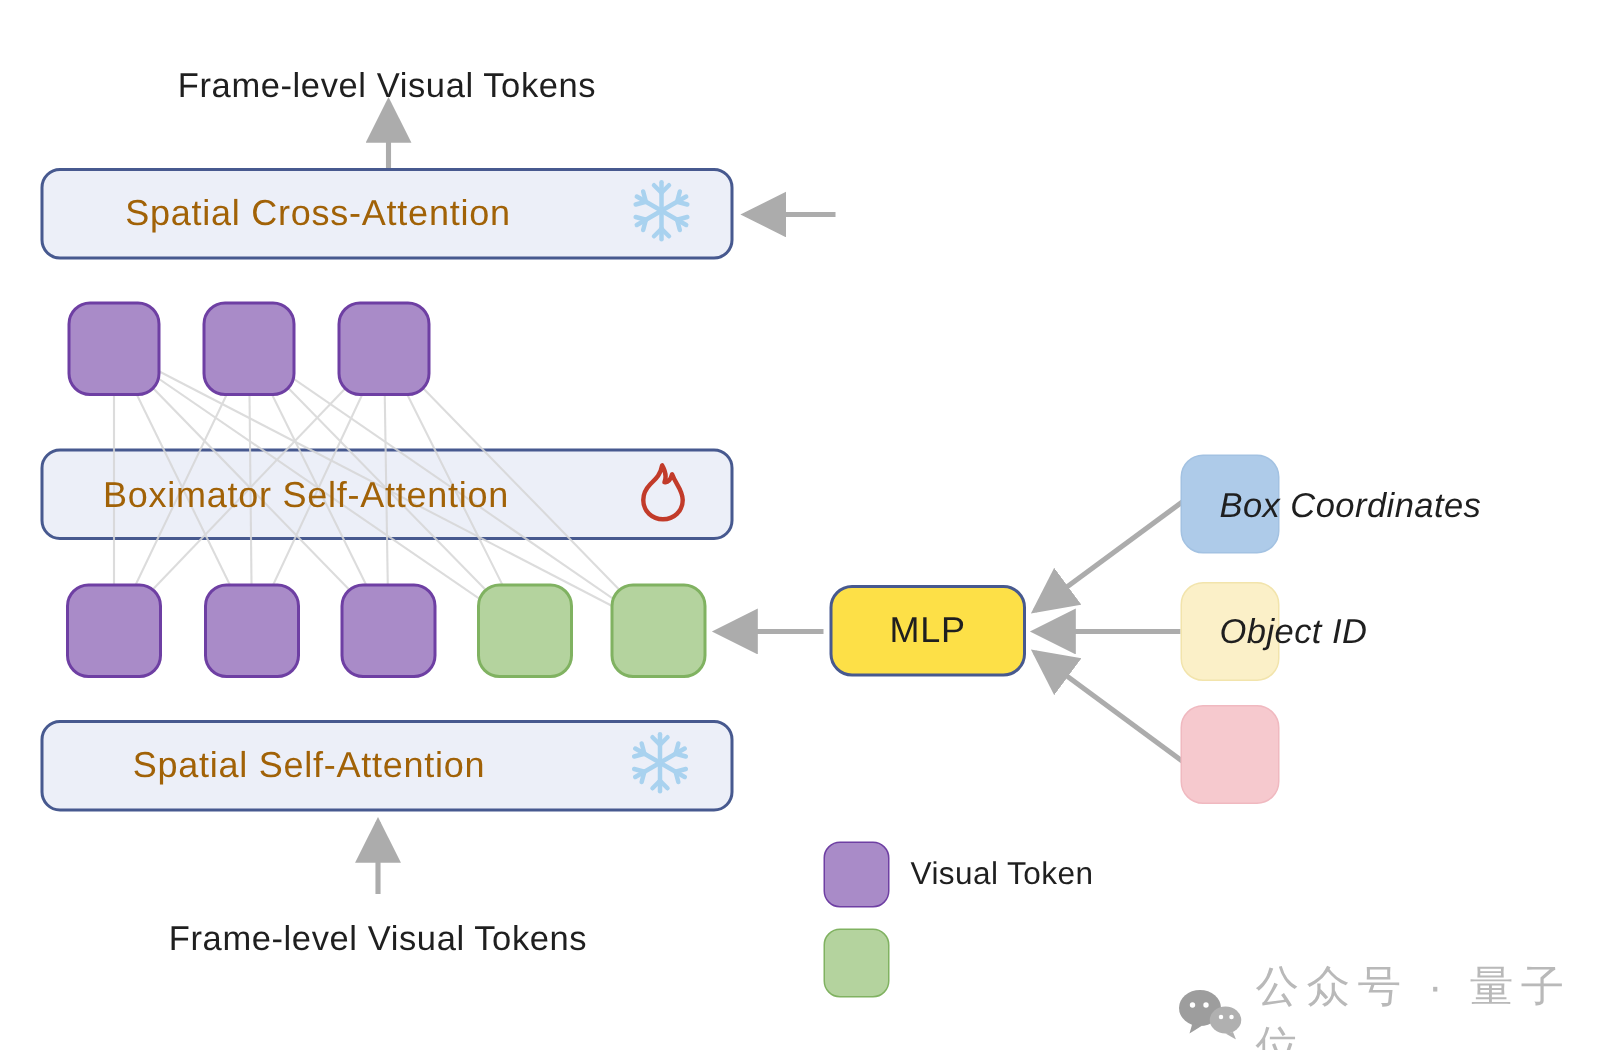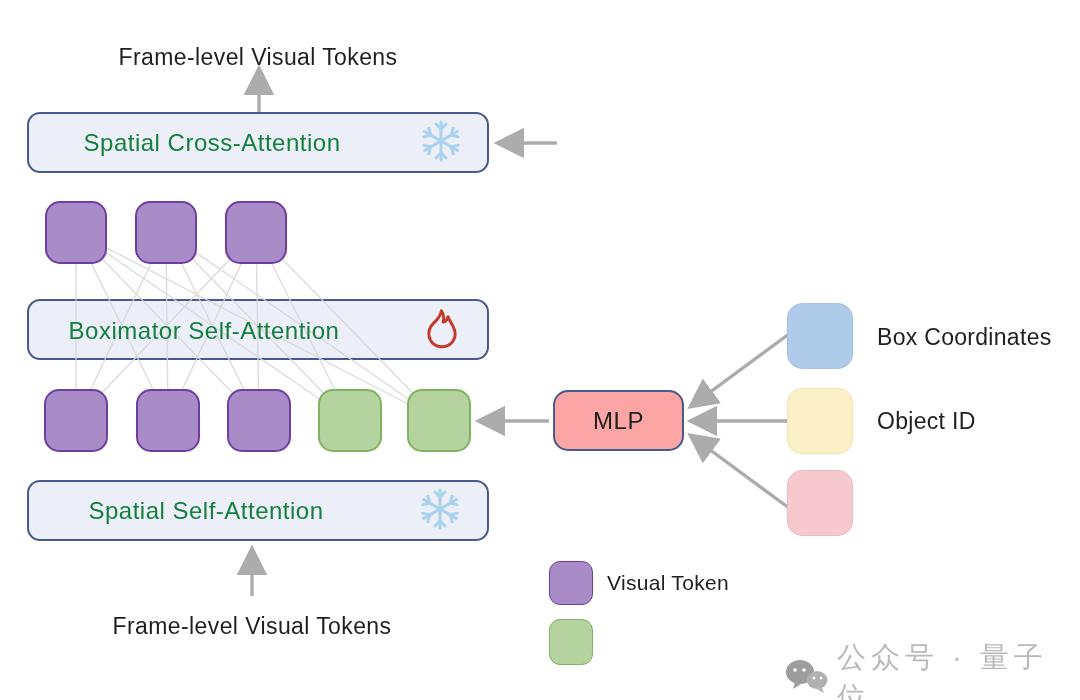--- a/index.html
+++ b/index.html
@@ -7,48 +7,48 @@
     position:relative;width:1080px;height:700px;background:#ffffff;overflow:hidden;
     font-family:"Liberation Sans", sans-serif;color:#1f1f1f;
   }
   
   .block{
     position:absolute;left:27px;width:462px;height:61px;
     background:#ECEFF8;border:2px solid #47598F;border-radius:13px;
     box-sizing:border-box;z-index:0;
   }
   .block-label{
-    position:absolute;z-index:2;font-size:24px;color:#15803d;
+    position:absolute;z-index:2;font-size:24px;color:#a16207;
     transform:translate(-50%,-50%);white-space:nowrap;letter-spacing:0.5px;
   }
   .state-icon{position:absolute;z-index:2;transform:translate(-50%,-50%);}
   
   #connections{position:absolute;left:0;top:0;z-index:1;pointer-events:none;}
   
   .token{
     position:absolute;z-index:2;width:62px;height:63px;border-radius:15px;
     box-sizing:border-box;
   }
   .token.visual{background:#A98BC8;border:2.5px solid #6E3FA3;}
   .token.control{background:#B4D39E;border:2.5px solid #80B261;}
   
   #mlp-box{
     position:absolute;left:553px;top:390px;width:131px;height:61px;z-index:2;
-    background:#fca5a5;border:2px solid #47598F;border-radius:15px;
+    background:#fde047;border:2px solid #47598F;border-radius:15px;
     box-sizing:border-box;display:flex;align-items:center;justify-content:center;
     font-size:24px;letter-spacing:0.5px;
   }
   
   .input-swatch{
     position:absolute;left:787px;width:66px;height:66px;border-radius:15px;
     box-sizing:border-box;z-index:2;
   }
   .input-label{
-    position:absolute;left:877px;z-index:2;font-size:23px;white-space:nowrap;
-    transform:translateY(-50%);letter-spacing:0.3px;
+    position:absolute;left:813px;z-index:2;font-size:23px;white-space:nowrap;
+    transform:translateY(-50%);letter-spacing:0.3px;font-style:italic;
   }
   
   .free-label{
     position:absolute;z-index:2;font-size:23px;color:#1f1f1f;white-space:nowrap;
     transform:translate(-50%,-50%);letter-spacing:0.4px;margin-top:12px;
   }
   .left-anchored{transform:translateY(-50%);}
   
   .legend-swatch{
     position:absolute;left:549px;width:44px;height:44px;border-radius:11px;

